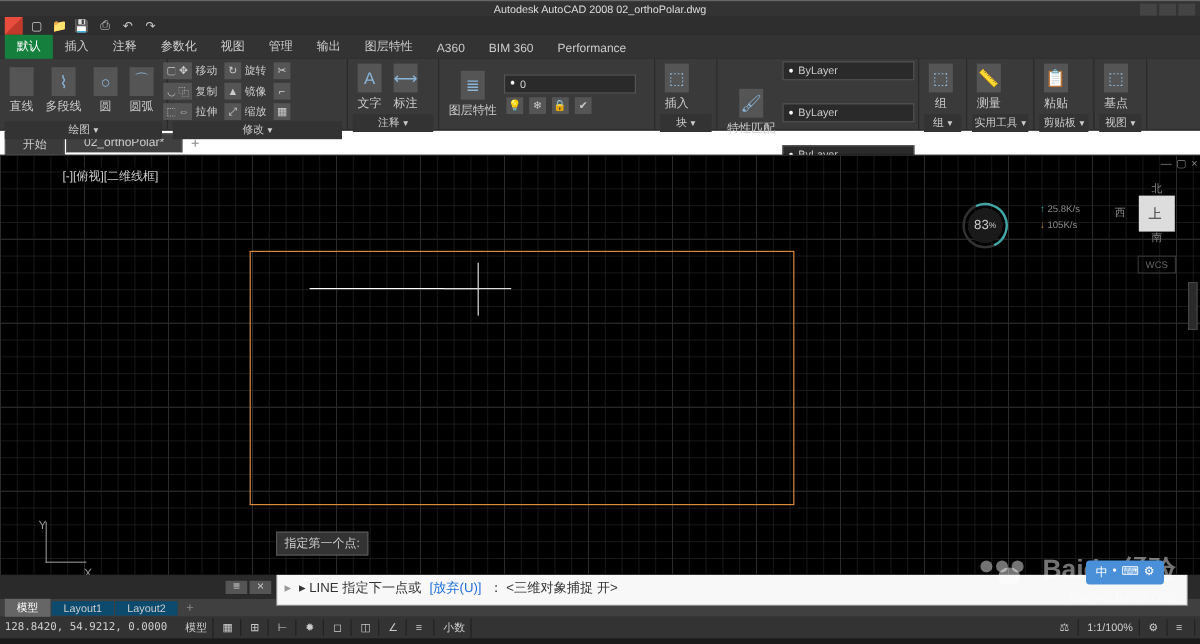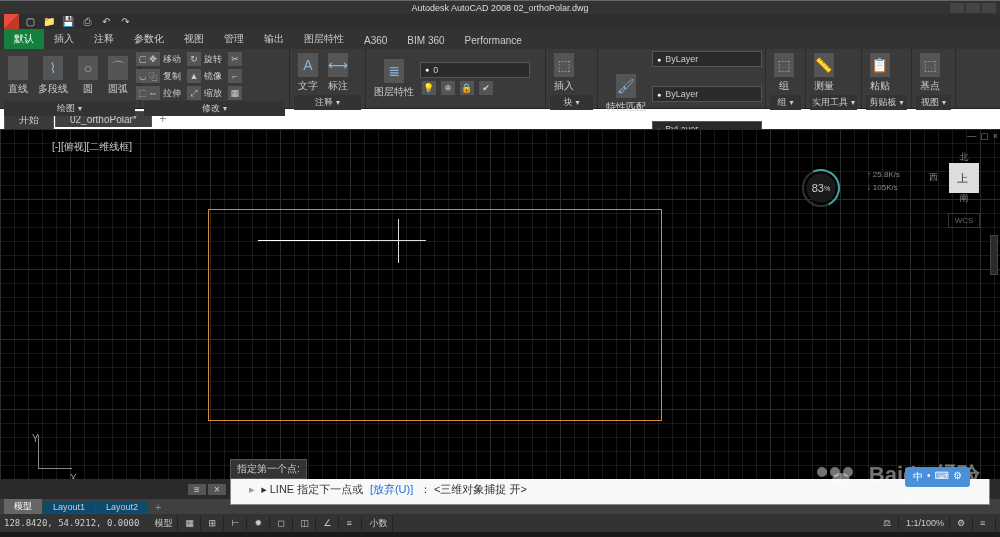--- a/index.html
+++ b/index.html
@@ -67,23 +67,23 @@
     .cube-w { position: absolute; left: -20px; top: 8px; }
     .wcs { margin-top: 16px; font-size: 8px; color: #666; padding: 2px 6px; border: 1px solid #333; display: inline-block; }
     .navbar-handle { position: absolute; top: 106px; right: 2px; width: 8px; height: 40px; background: #2a2a2a; border: 1px solid #444; }
     
     .ucs { position: absolute; bottom: 10px; left: 30px; color: #999; font-size: 10px; }
     .ucs .y { position: absolute; top: -36px; left: 2px; }
     .ucs .x { position: absolute; top: 4px; left: 40px; }
     .ucs-line-y { position: absolute; bottom: 0; left: 8px; width: 1px; height: 34px; background: #888; }
     .ucs-line-x { position: absolute; bottom: 0; left: 8px; width: 34px; height: 1px; background: #888; }
     
-    .tooltip { position: absolute; bottom: 0px; left: 230px; background: #333; color: #ccc; font-size: 10px; padding: 2px 6px; border: 1px solid #555; }
-    
-    .command-line { height: 32px; background: #f8f8f8; display: flex; align-items: center; border: 1px solid #888; margin: 0 10px 0 230px; padding-left: 12px; }
+    .tooltip { position: absolute; bottom: 16px; left: 230px; background: #333; color: #ccc; font-size: 10px; padding: 2px 6px; border: 1px solid #555; }
+    
+    .command-line { height: 32px; background: #f8f8f8; display: flex; align-items: center; border: 1px solid #888; margin: 0 10px 0 230px; }
     .cmd-icon { width: 18px; background: #555; color: #ccc; text-align: center; font-size: 10px; height: 100%; display: flex; align-items: center; justify-content: center; }
     .cmd-text { padding: 0 6px; font-size: 11px; color: #333; font-family: SimSun, monospace; }
     .cmd-text .blue { color: #1e6fd9; }
     .cmd-text .gray { color: #999; }
     
     .layout-tabs { height: 15px; background: #404040; display: flex; align-items: center; padding: 0 4px; gap: 1px; }
     .layout-tab { padding: 1px 10px; font-size: 9px; color: #ccc; background: #0c4a6e; cursor: pointer; }
     .layout-tab.active { background: #666; color: #fff; }
     .layout-add { color: #888; padding: 0 6px; font-size: 11px; cursor: pointer; }
     

